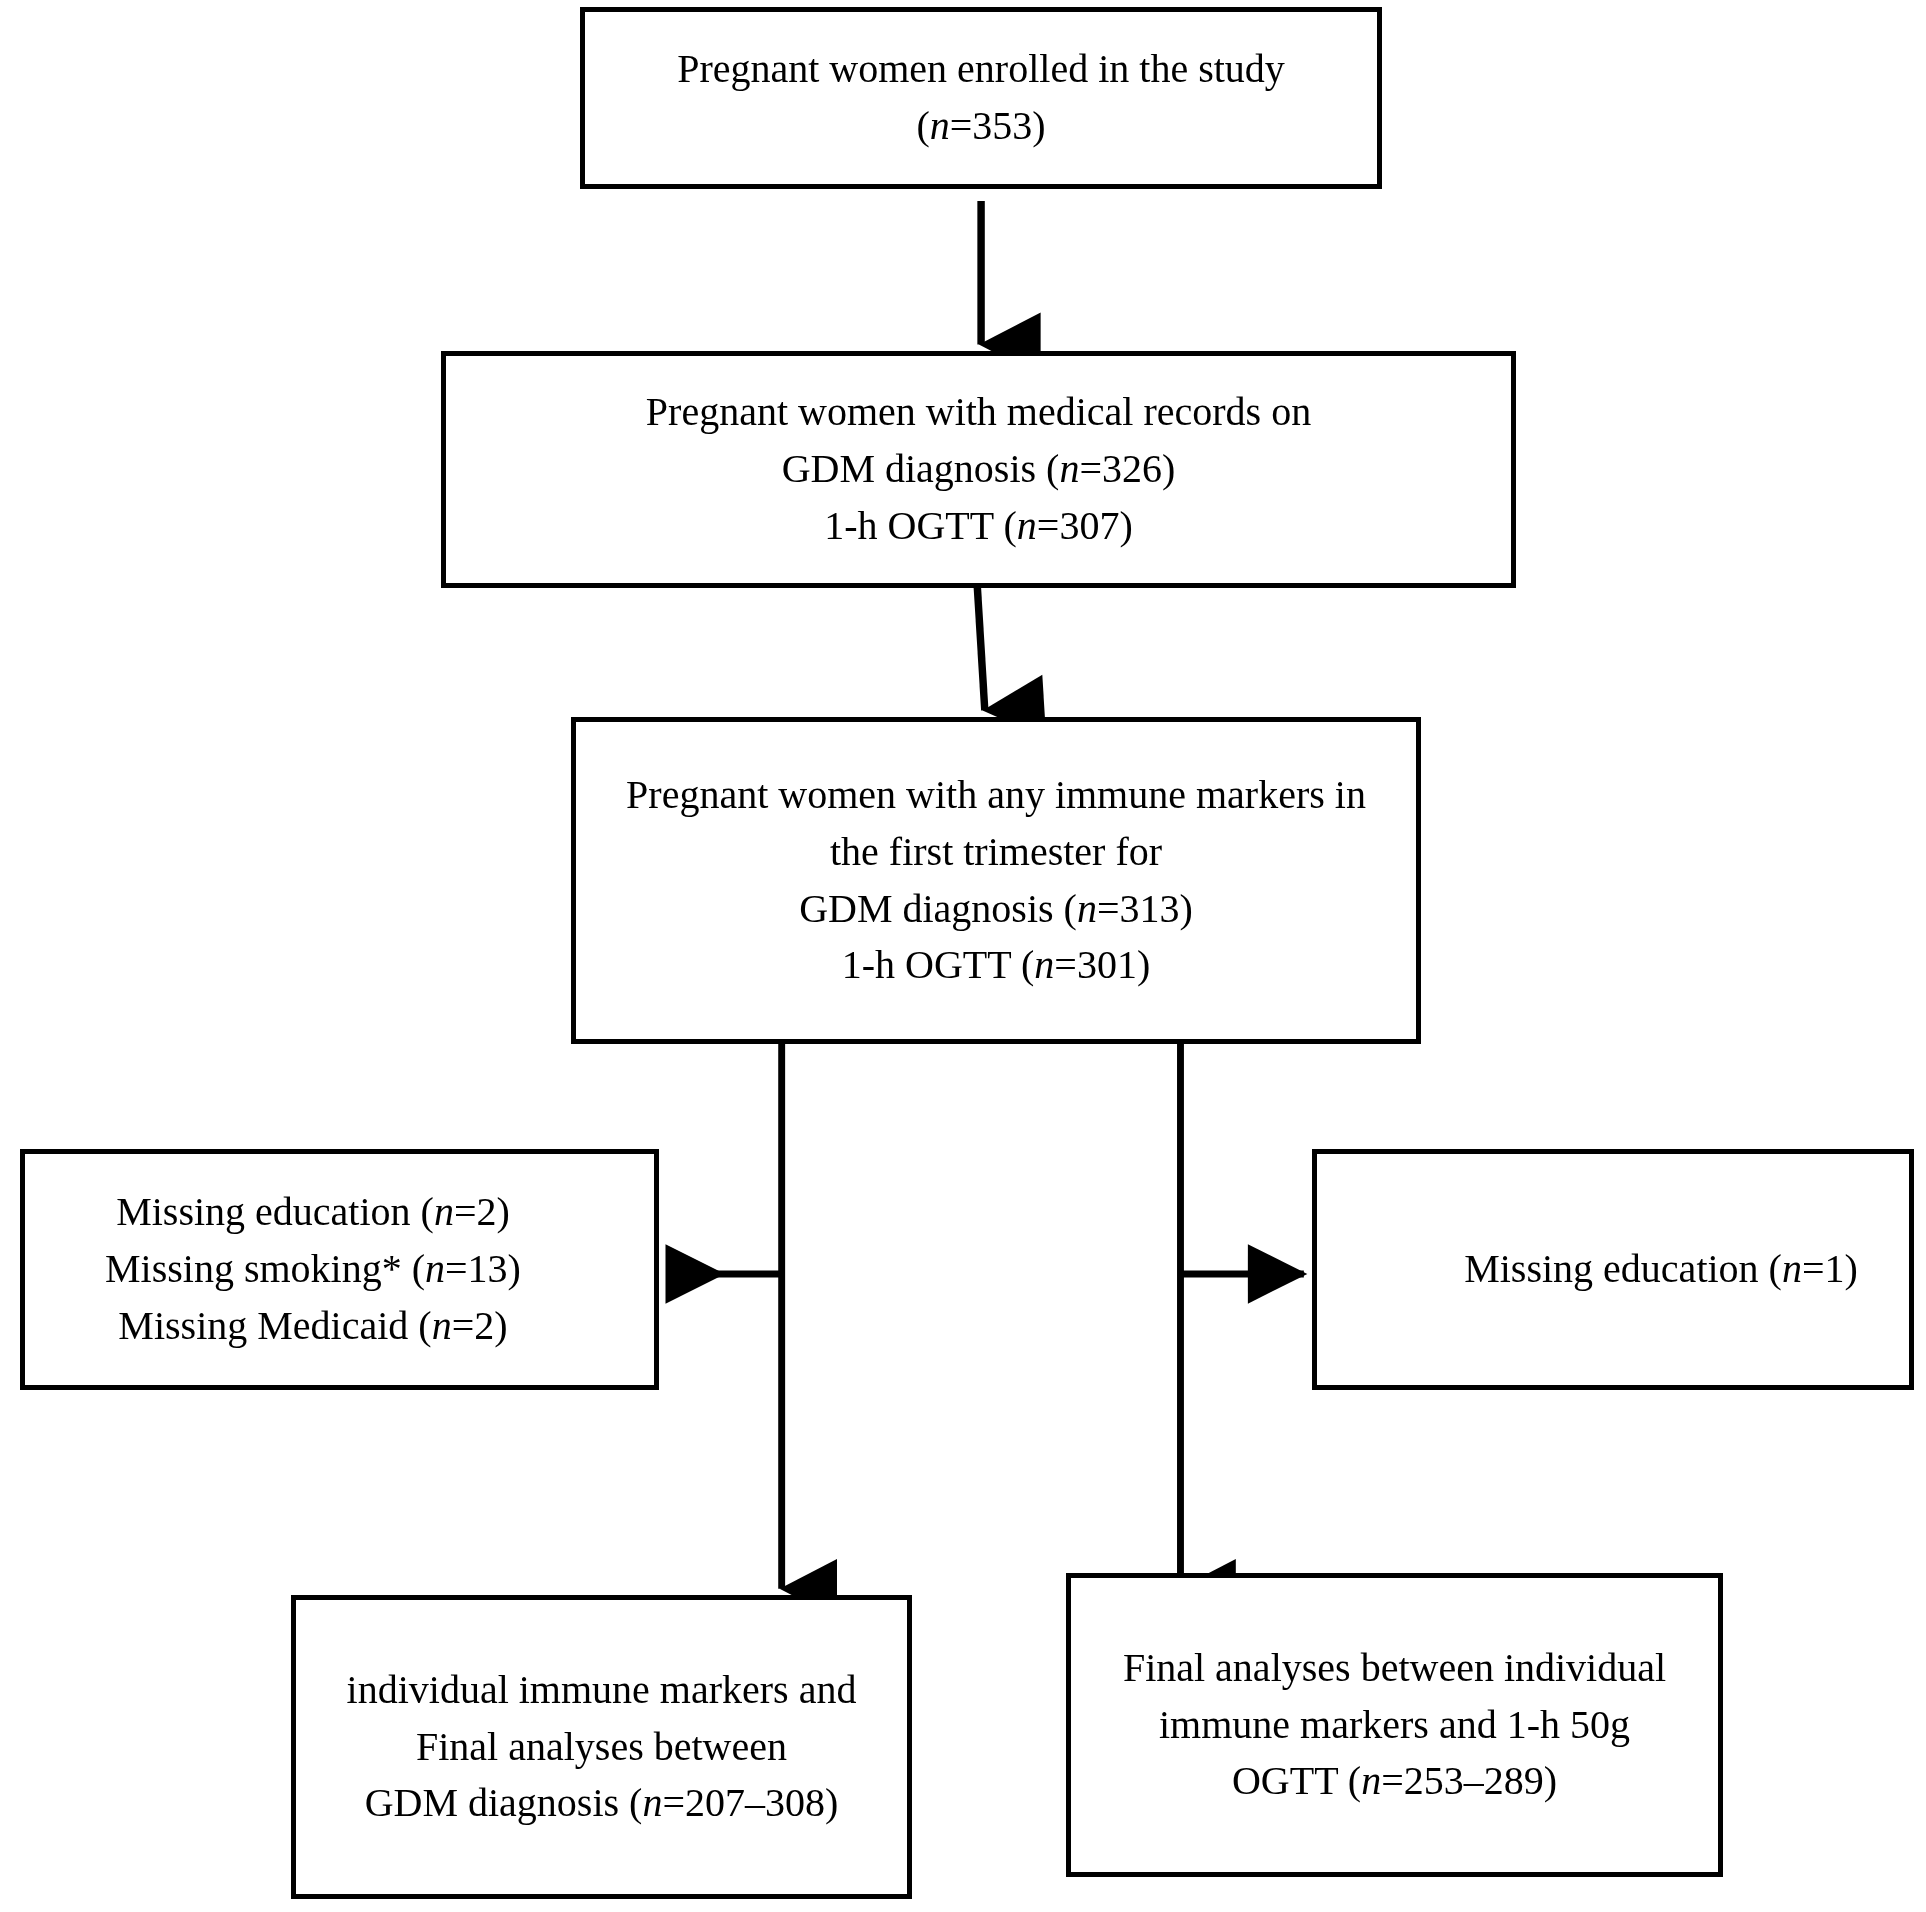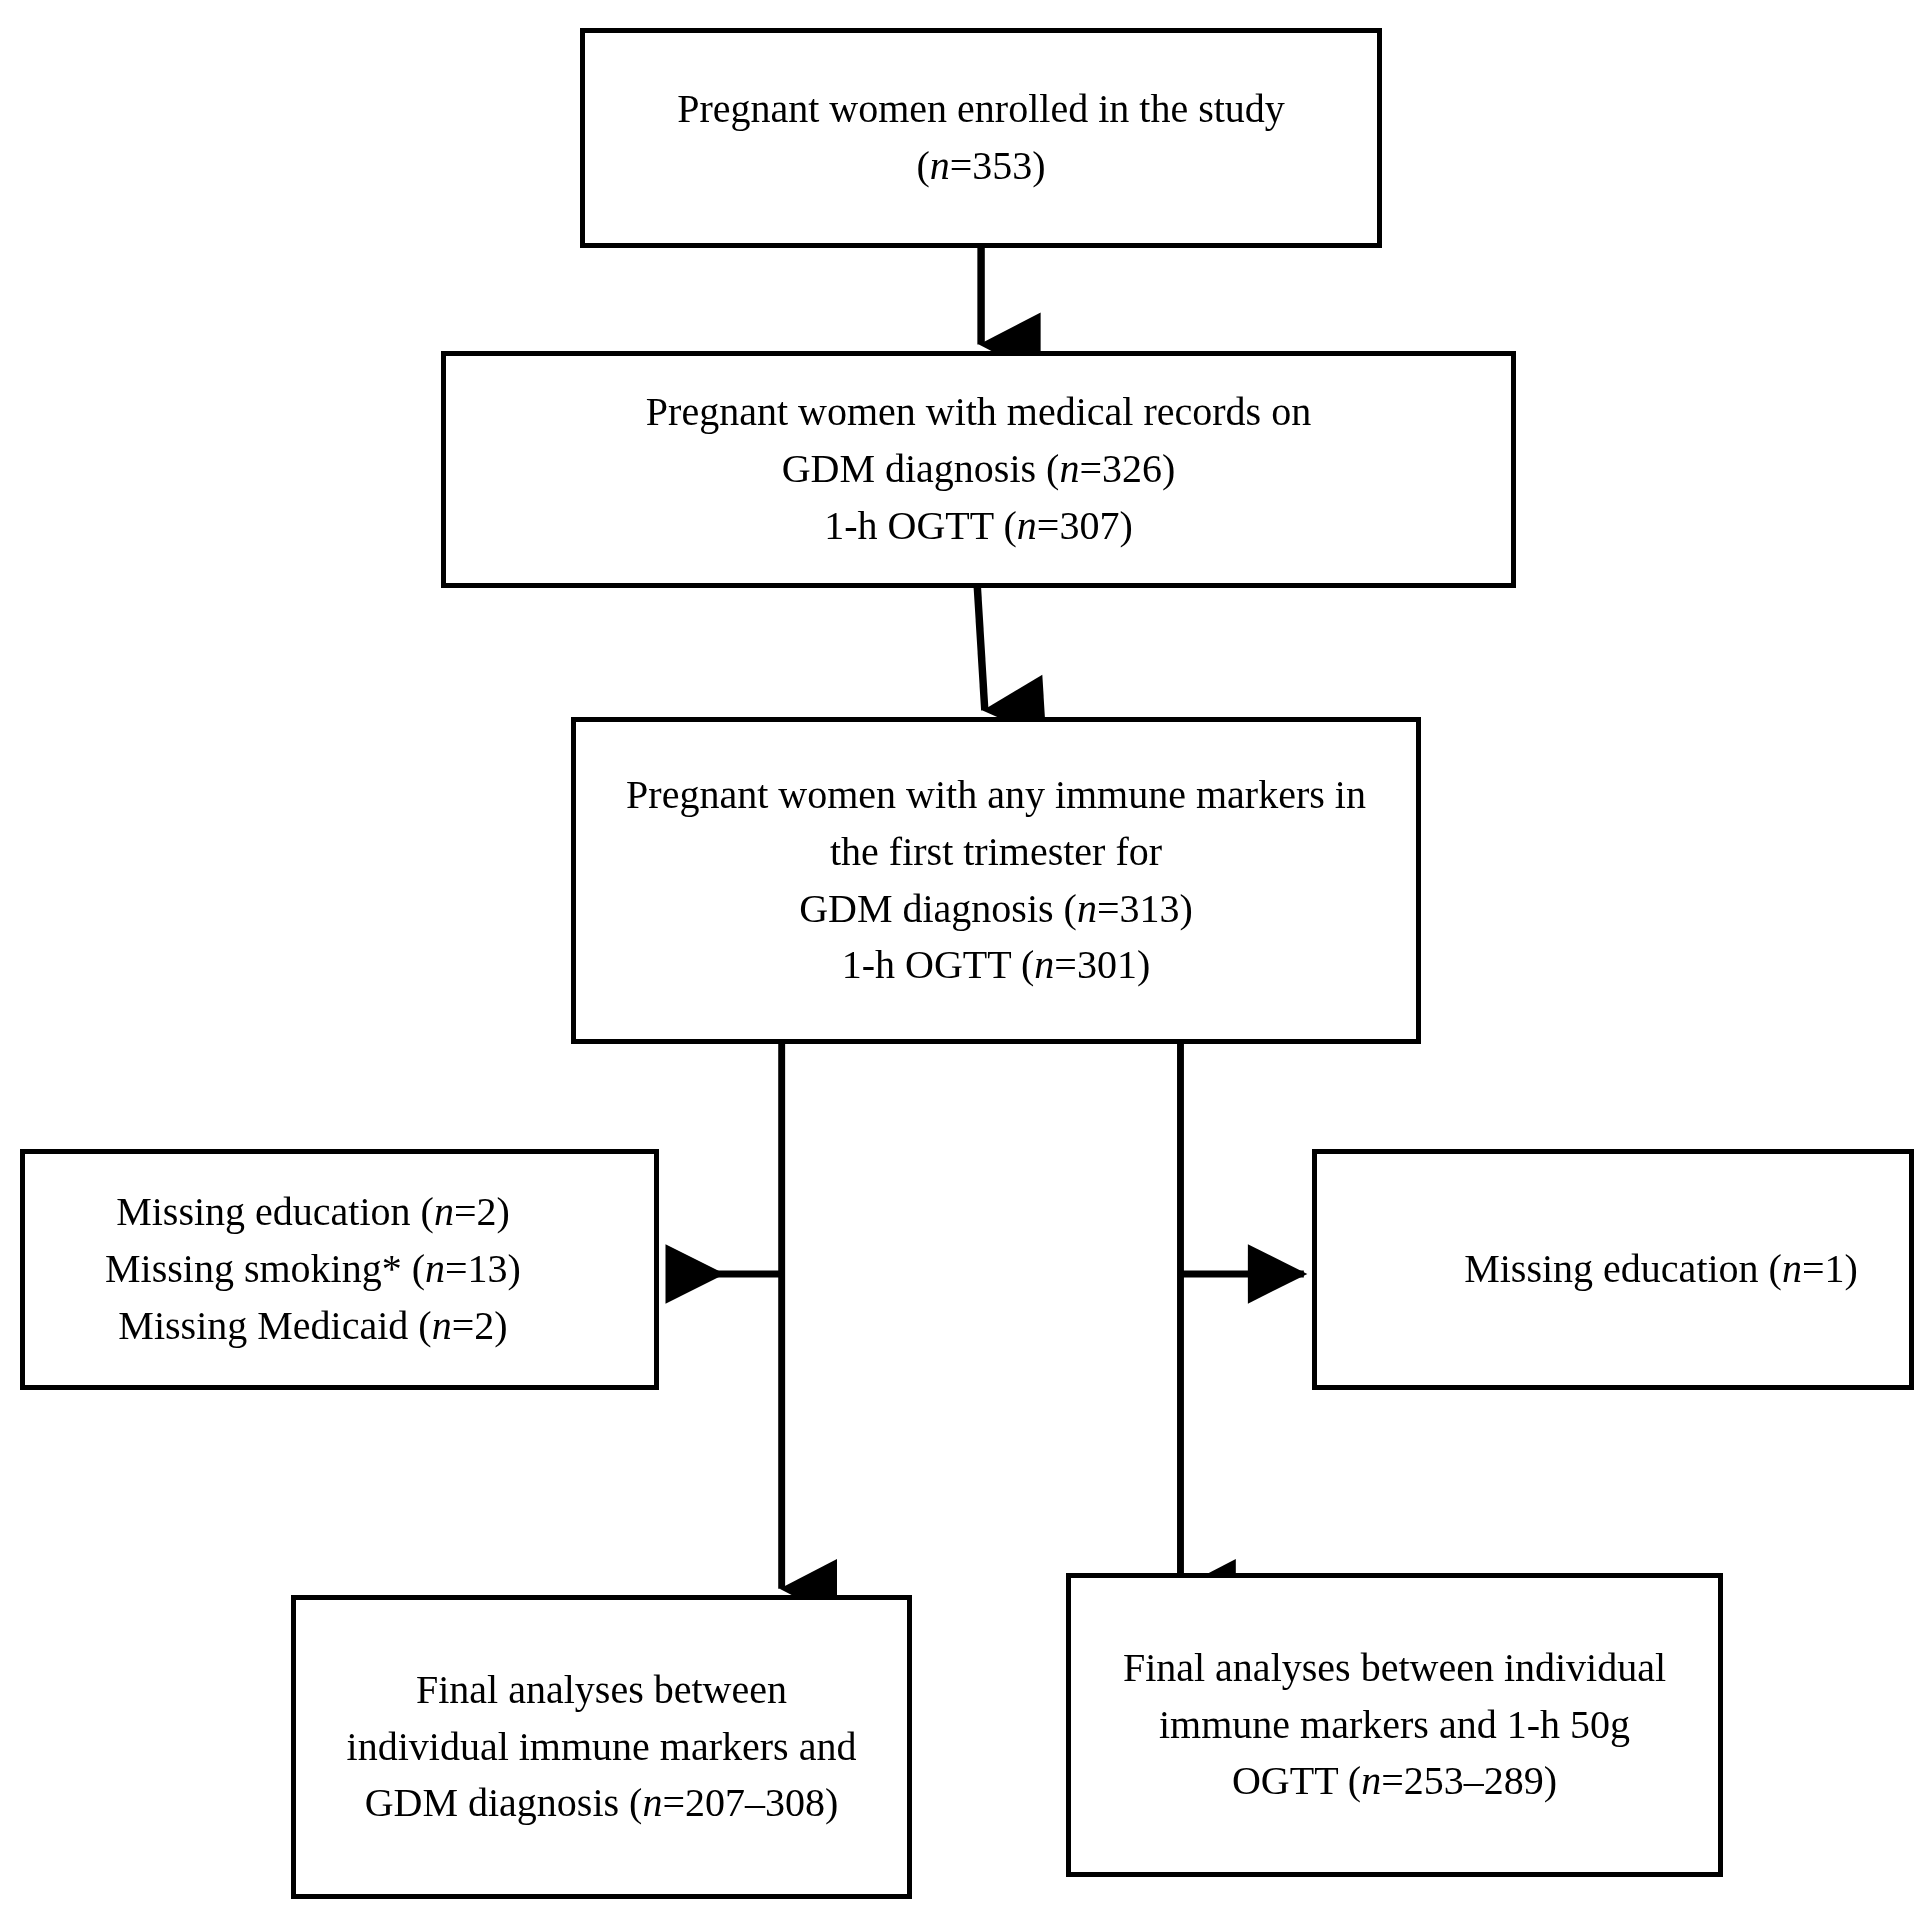--- a/index.html
+++ b/index.html
@@ -86,21 +86,21 @@
 
     <line x1="1470" y1="1962" x2="1470" y2="2988" stroke="#000000" stroke-width="13" marker-end="url(#arrowDown)"></line>
 
     <line x1="2220" y1="1962" x2="2220" y2="2988" stroke="#000000" stroke-width="13" marker-end="url(#arrowDown)"></line>
 
     <line x1="1470" y1="2396" x2="1258" y2="2396" stroke="#000000" stroke-width="13" marker-end="url(#arrowLeft)"></line>
 
     <line x1="2220" y1="2396" x2="2452" y2="2396" stroke="#000000" stroke-width="13" marker-end="url(#arrowRight)"></line>
   </svg>
 
-  <div class="node" style="left:580px; top:28px; width:802px; height:220px;">
+  <div class="node" style="left:580px; top:7px; width:802px; height:182px;">
     <div class="lines-wrap">
       <div class="line">Pregnant women enrolled in the study</div>
       <div class="line"><span>(</span><span class="ital">n</span><span>=353)</span></div>
     </div>
   </div>
 
   <div class="node" style="left:441px; top:351px; width:1075px; height:237px;">
     <div class="lines-wrap">
       <div class="line">Pregnant women with medical records on</div>
       <div class="line"><span>GDM diagnosis (</span><span class="ital">n</span><span>=326)</span></div>
@@ -126,22 +126,22 @@
   </div>
 
   <div class="node right-missing" style="left:1312px; top:1149px; width:602px; height:241px;">
     <div class="lines-wrap">
       <div class="line"><span>Missing education (</span><span class="ital">n</span><span>=1)</span></div>
     </div>
   </div>
 
   <div class="node" style="left:291px; top:1595px; width:621px; height:304px;">
     <div class="lines-wrap">
+      <div class="line">individual immune markers and</div>
       <div class="line">Final analyses between</div>
-      <div class="line">individual immune markers and</div>
       <div class="line"><span>GDM diagnosis (</span><span class="ital">n</span><span>=207–308)</span></div>
     </div>
   </div>
 
   <div class="node" style="left:1066px; top:1573px; width:657px; height:304px;align-items:center;">
     <div class="lines-wrap">
       <div class="line">Final analyses between individual</div>
       <div class="line">immune markers and 1-h 50g</div>
       <div class="line"><span>OGTT (</span><span class="ital">n</span><span>=253–289)</span></div>
     </div>

